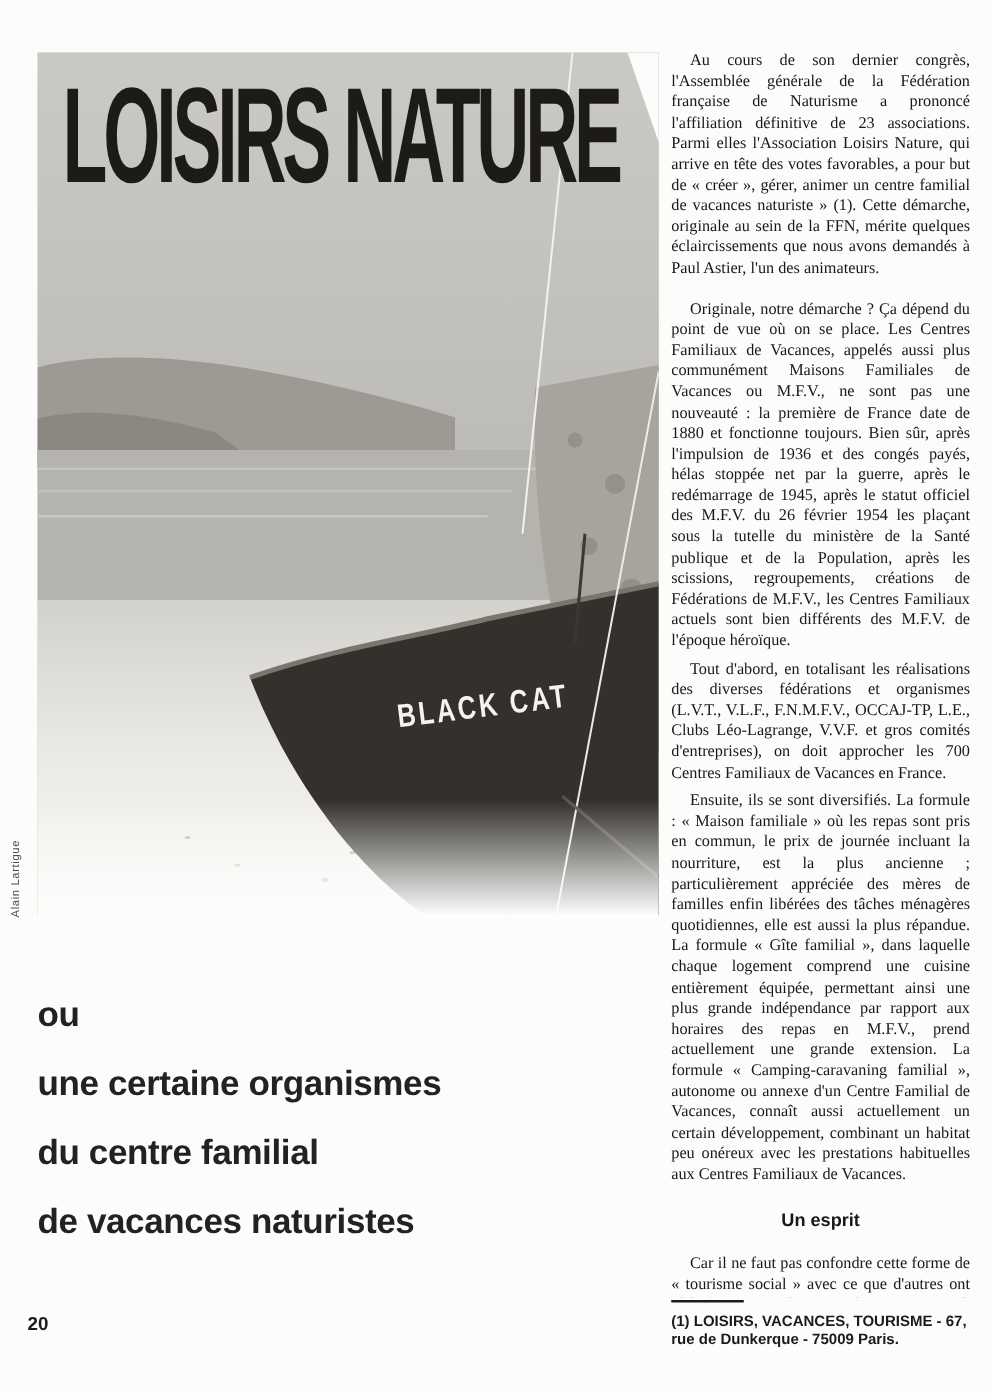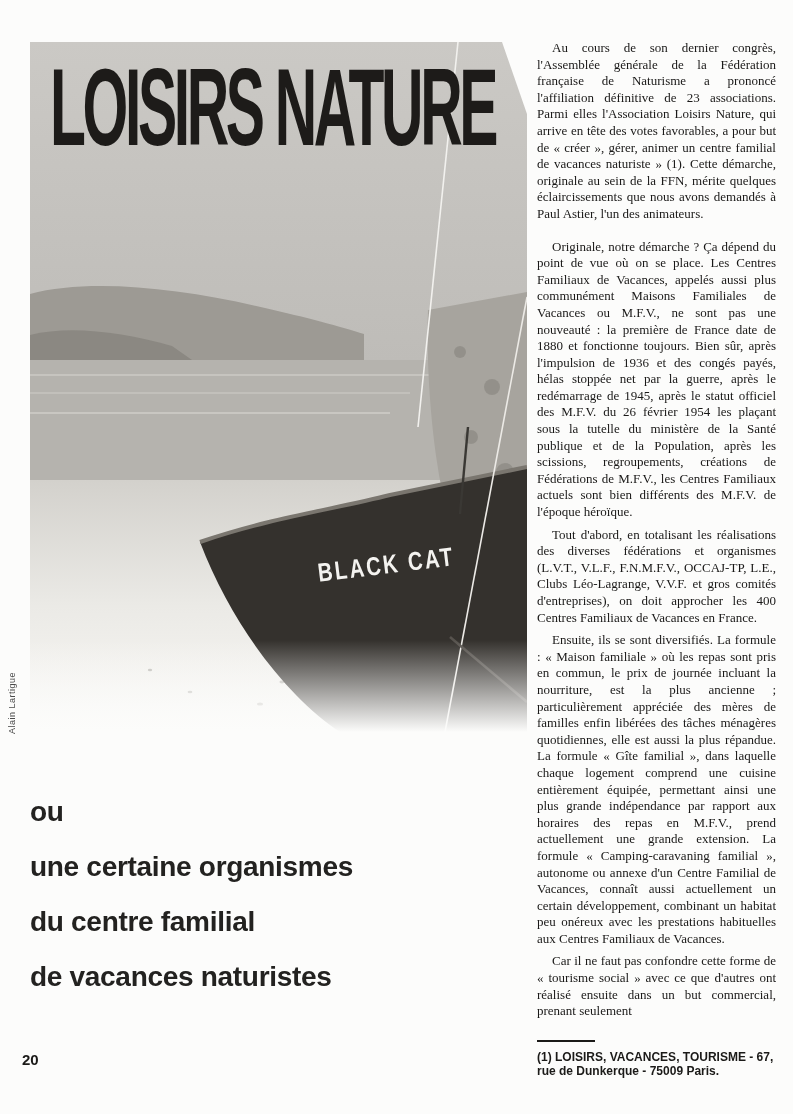--- a/index.html
+++ b/index.html
@@ -177,22 +177,23 @@
   <div class="subtitle">
     <span class="line">ou</span>
     <span class="line">une certaine organismes</span>
     <span class="line">du centre familial</span>
     <span class="line">de vacances naturistes</span>
   </div>
 
   <div class="column">
     <p class="intro">Au cours de son dernier congrès, l'Assemblée générale de la Fédération française de Naturisme a prononcé l'affiliation définitive de 23 associations. Parmi elles l'Association Loisirs Nature, qui arrive en tête des votes favorables, a pour but de « créer », gérer, animer un centre familial de vacances naturiste » (1). Cette démarche, originale au sein de la FFN, mérite quelques éclaircissements que nous avons demandés à Paul Astier, l'un des animateurs.</p>
     <p>Originale, notre démarche ? Ça dépend du point de vue où on se place. Les Centres Familiaux de Vacances, appelés aussi plus communément Maisons Familiales de Vacances ou M.F.V., ne sont pas une nouveauté : la première de France date de 1880 et fonctionne toujours. Bien sûr, après l'impulsion de 1936 et des congés payés, hélas stoppée net par la guerre, après le redémarrage de 1945, après le statut officiel des M.F.V. du 26 février 1954 les plaçant sous la tutelle du ministère de la Santé publique et de la Population, après les scissions, regroupements, créations de Fédérations de M.F.V., les Centres Familiaux actuels sont bien différents des M.F.V. de l'époque héroïque.</p>
-    <p>Tout d'abord, en totalisant les réalisations des diverses fédérations et organismes (L.V.T., V.L.F., F.N.M.F.V., OCCAJ-TP, L.E., Clubs Léo-Lagrange, V.V.F. et gros comités d'entreprises), on doit approcher les 400 Centres Familiaux de Vacances en France.</p>
+    <p>Tout d'abord, en totalisant les réalisations des diverses fédérations et organismes (L.V.T., V.L.F., F.N.M.F.V., OCCAJ-TP, L.E., Clubs Léo-Lagrange, V.V.F. et gros comités d'entreprises), on doit approcher les 700 Centres Familiaux de Vacances en France.</p>
     <p>Ensuite, ils se sont diversifiés. La formule : « Maison familiale » où les repas sont pris en commun, le prix de journée incluant la nourriture, est la plus ancienne ; particulièrement appréciée des mères de familles enfin libérées des tâches ménagères quotidiennes, elle est aussi la plus répandue. La formule « Gîte familial », dans laquelle chaque logement comprend une cuisine entièrement équipée, permettant ainsi une plus grande indépendance par rapport aux horaires des repas en M.F.V., prend actuellement une grande extension. La formule « Camping-caravaning familial », autonome ou annexe d'un Centre Familial de Vacances, connaît aussi actuellement un certain développement, combinant un habitat peu onéreux avec les prestations habituelles aux Centres Familiaux de Vacances.</p>
+    <div class="section-heading">Un esprit</div>
     <p>Car il ne faut pas confondre cette forme de « tourisme social » avec ce que d'autres ont réalisé ensuite dans un but commercial, prenant seulement</p>
   </div>
 
   <div class="footnote">
     <div class="footnote-rule"></div>
     <div>(1) LOISIRS, VACANCES, TOURISME - 67, rue de Dunkerque - 75009 Paris.</div>
   </div>
 
   <div class="page-number">20</div>
 

